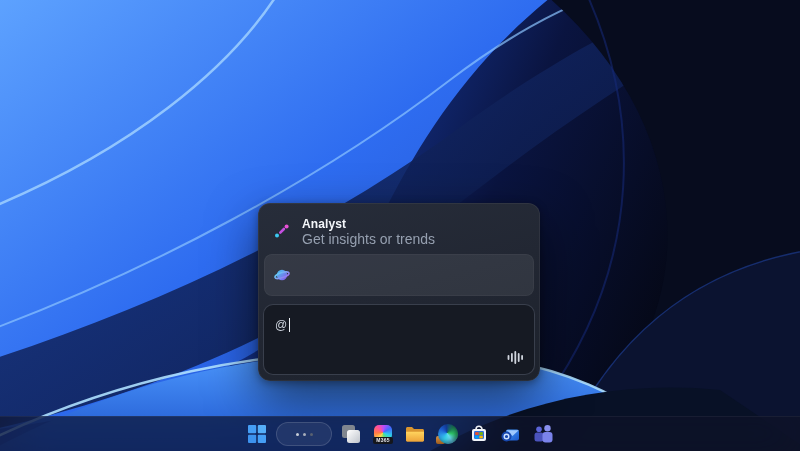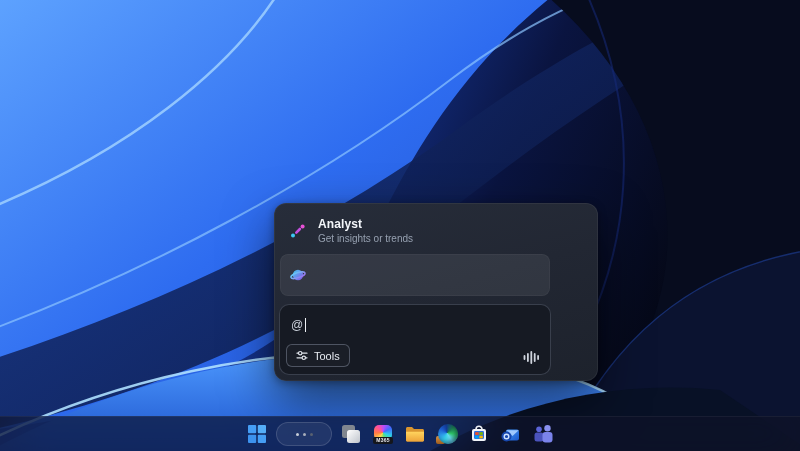--- a/index.html
+++ b/index.html
@@ -2,32 +2,31 @@
 <html><head>
 <meta charset="utf-8">
 <style>
   html,body{margin:0;padding:0;background:#000;}
   body{width:800px;height:451px;overflow:hidden;font-family:"Liberation Sans",sans-serif;-webkit-font-smoothing:antialiased;}
   .stage{position:relative;width:800px;height:451px;overflow:hidden;}
   .wallpaper{position:absolute;inset:0;}
 
   
   .flyout{
-    position:absolute;left:258px;top:203px;width:324px;height:178px;border-radius:12px;
+    position:absolute;left:258px;top:203px;width:282px;height:178px;border-radius:12px;
     background:linear-gradient(165deg,#272d3a 0%,#222733 48%,#1d222c 100%);
     box-shadow:0 20px 50px rgba(0,0,0,.55),0 2px 8px rgba(0,0,0,.35),inset 0 0 0 1px rgba(255,255,255,.055);
-    margin-left:16px;
   }
   .agent-row{position:absolute;left:6px;width:270px;height:42px;border-radius:8px;display:flex;align-items:center;gap:11px;padding:0 9px;box-sizing:border-box;cursor:pointer;}
   .agent-row.r1{top:7px;}
   .agent-row.r2{top:51px;background:rgba(255,255,255,.075);box-shadow:inset 0 0 0 1px rgba(255,255,255,.04);}
   .agent-icon{width:18px;height:18px;flex:0 0 18px;display:flex;align-items:center;justify-content:center;}
   .agent-text{display:flex;flex-direction:column;justify-content:center;}
   .agent-title{font-size:12px;font-weight:700;color:#f3f6fa;line-height:15px;letter-spacing:.1px;}
-  .agent-sub{font-size:10px;color:#96a0b0;line-height:14px;}
+  .agent-sub{font-size:14px;color:#96a0b0;line-height:14px;}
 
   .composer{
     position:absolute;left:5px;top:101px;width:272px;height:71px;border-radius:10px;box-sizing:border-box;
     background:#161a23;border:1px solid rgba(140,150,172,.30);cursor:text;
   }
   .composer-value{position:absolute;left:11px;top:13px;display:flex;align-items:center;font-size:12px;color:#ccd2dc;}
   .caret{width:1.5px;height:14px;background:#eef1f6;margin-left:1.5px;animation:blink 1.1s steps(1) infinite;}
   @keyframes blink{50%{opacity:0;}}
   .tools-btn{
     position:absolute;left:6px;bottom:7px;height:21px;display:inline-flex;align-items:center;gap:6px;padding:0 9px;
@@ -135,29 +134,20 @@
         </svg>
       </span>
     </div>
 
     <div class="composer">
       <span class="composer-value">
         <span>@</span>
         <span class="caret"></span>
       </span>
 
-      <span class="tools-btn">
-        <svg width="12" height="11" viewBox="0 0 12 11">
-          <path d="M1 3.2 H11" stroke="#dfe3ea" stroke-width="1.2" stroke-linecap="round"></path>
-          <circle cx="4.2" cy="3.2" r="1.7" fill="#161a23" stroke="#dfe3ea" stroke-width="1.2"></circle>
-          <path d="M1 7.8 H11" stroke="#dfe3ea" stroke-width="1.2" stroke-linecap="round"></path>
-          <circle cx="7.8" cy="7.8" r="1.7" fill="#161a23" stroke="#dfe3ea" stroke-width="1.2"></circle>
-        </svg>
-        <span>Tools</span>
-      </span>
 
       <span class="voice-btn">
         <svg width="17" height="15" viewBox="0 0 17 15">
           <rect x="0.6" y="5" width="1.8" height="5" rx="0.9" fill="#cfd4dd"></rect>
           <rect x="4" y="3" width="1.8" height="9" rx="0.9" fill="#cfd4dd"></rect>
           <rect x="7.4" y="1" width="1.8" height="13" rx="0.9" fill="#cfd4dd"></rect>
           <rect x="10.8" y="3" width="1.8" height="9" rx="0.9" fill="#cfd4dd"></rect>
           <rect x="14.2" y="5" width="1.8" height="5" rx="0.9" fill="#cfd4dd"></rect>
         </svg>
       </span>

